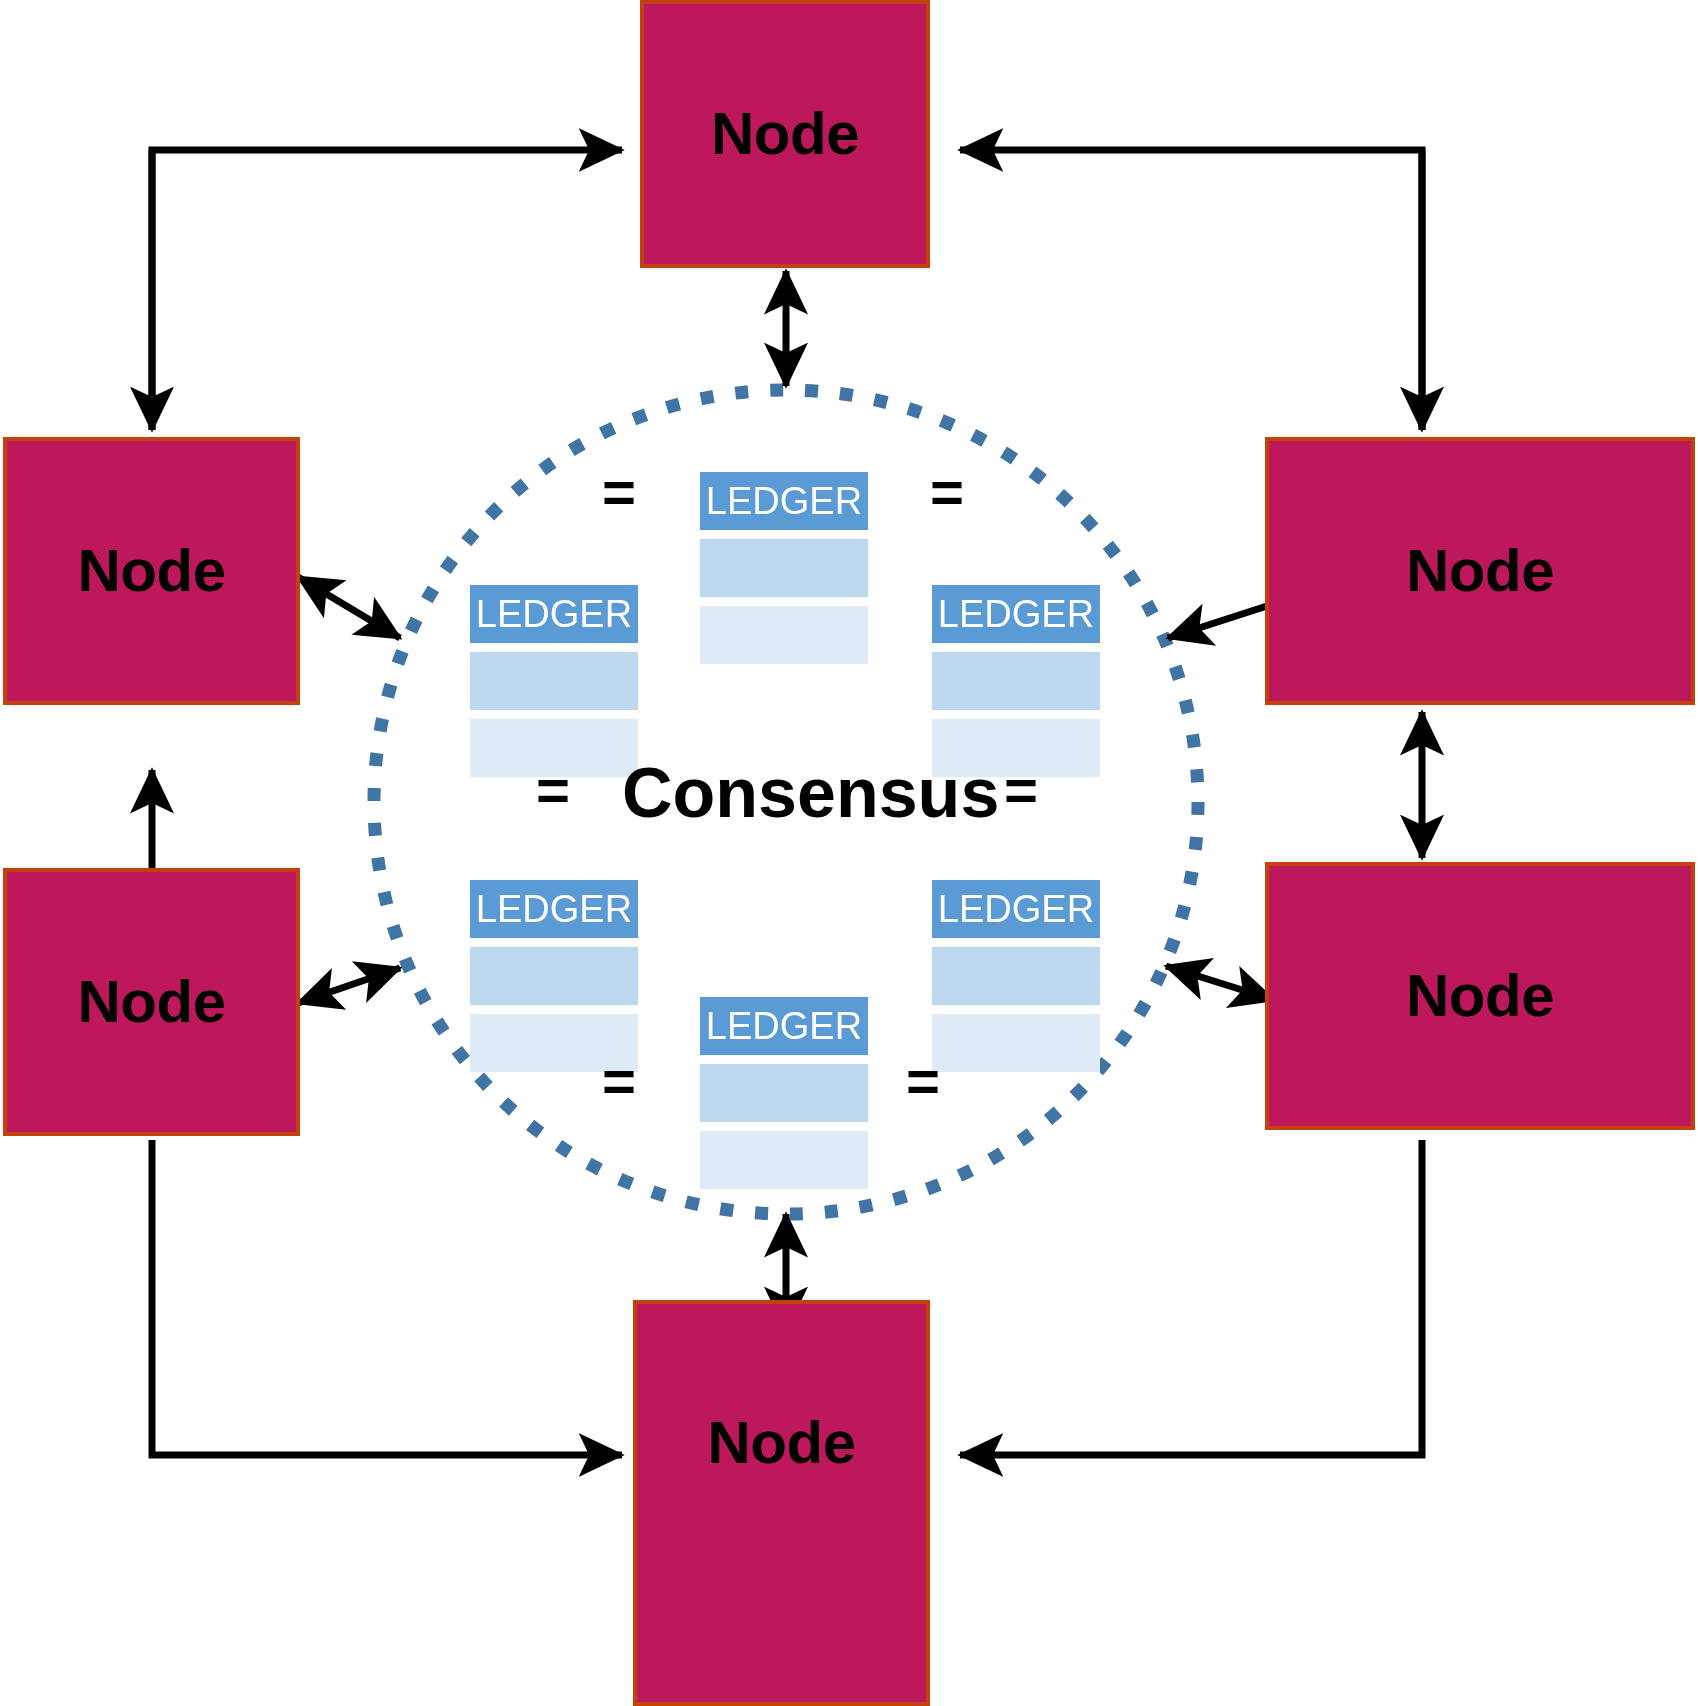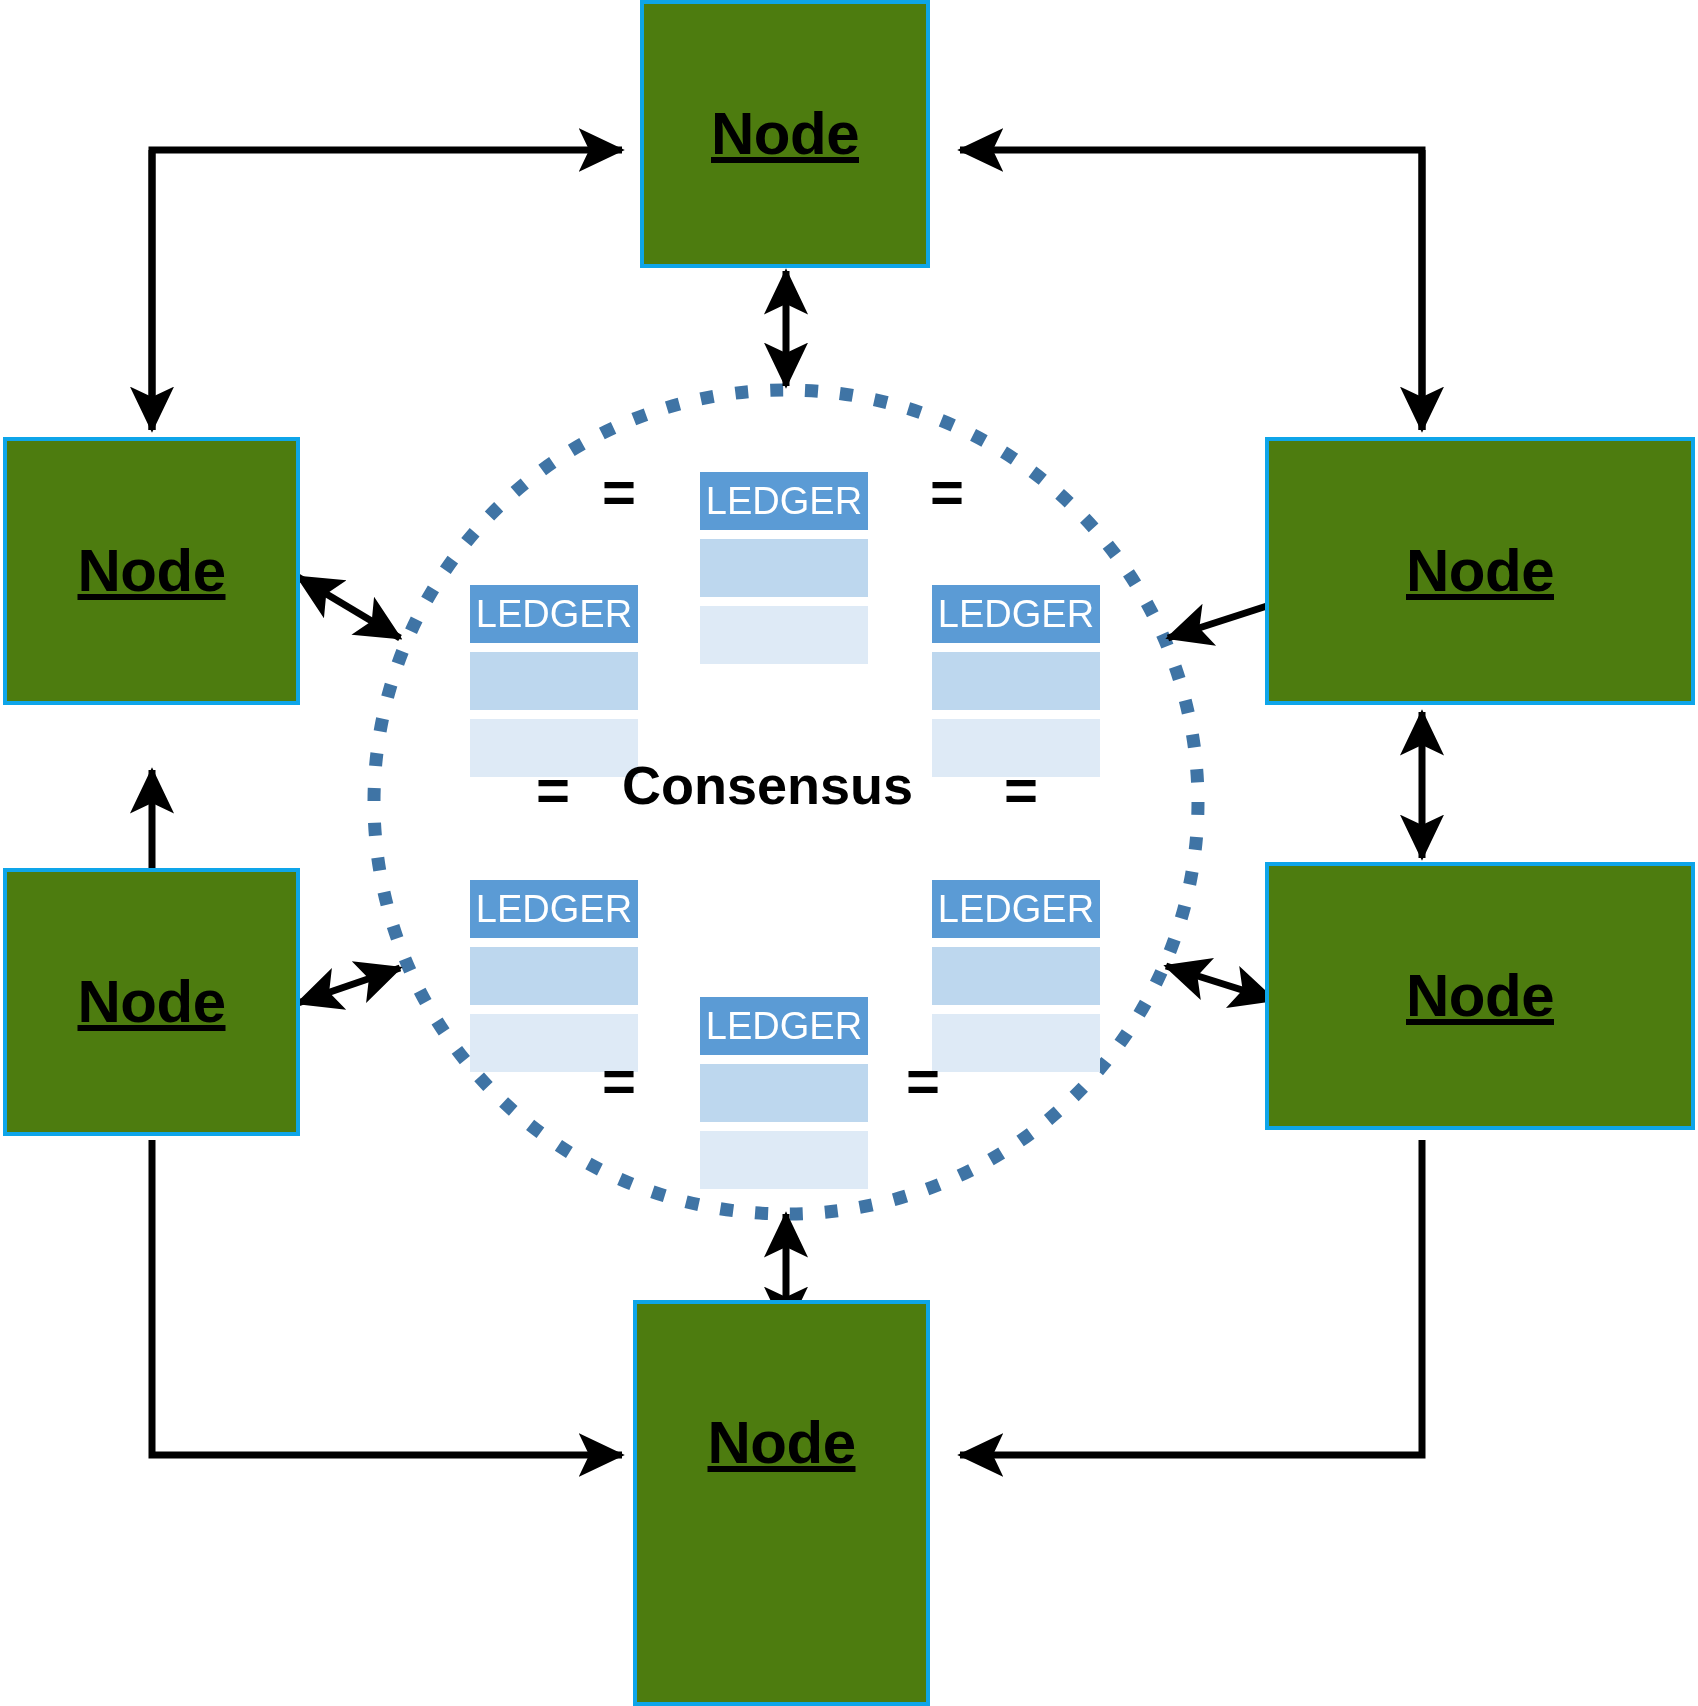--- a/index.html
+++ b/index.html
@@ -23,26 +23,25 @@
     position: absolute;
     top: 0;
     left: 0;
     width: 1698px;
     height: 1706px;
   }
   
   .node-box {
     position: absolute;
     box-sizing: border-box;
-    background: #4d7c0f;
-    border: 4px solid #0ea5e9;
+    background: #be185d;
+    border: 4px solid #c2410c;
     display: flex;
     align-items: center;
     justify-content: center;
-    text-decoration: underline;
   }
   .node-label {
     font-family: "Liberation Sans", sans-serif;
     font-weight: bold;
     font-size: 60px;
     color: #000000;
     letter-spacing: -0.5px;
     line-height: 1;
     user-select: none;
   }
@@ -81,21 +80,21 @@
     color: #000000;
     font-style: italic;
     line-height: 1;
     user-select: none;
   }
   
   .consensus-label {
     position: absolute;
     font-family: "Liberation Sans", sans-serif;
     font-weight: bold;
-    font-size: 54px;
+    font-size: 70px;
     color: #000000;
     line-height: 1;
     white-space: nowrap;
     user-select: none;
   }
 </style>
 </head>
 <body>
 
 <div id="diagram-root">

